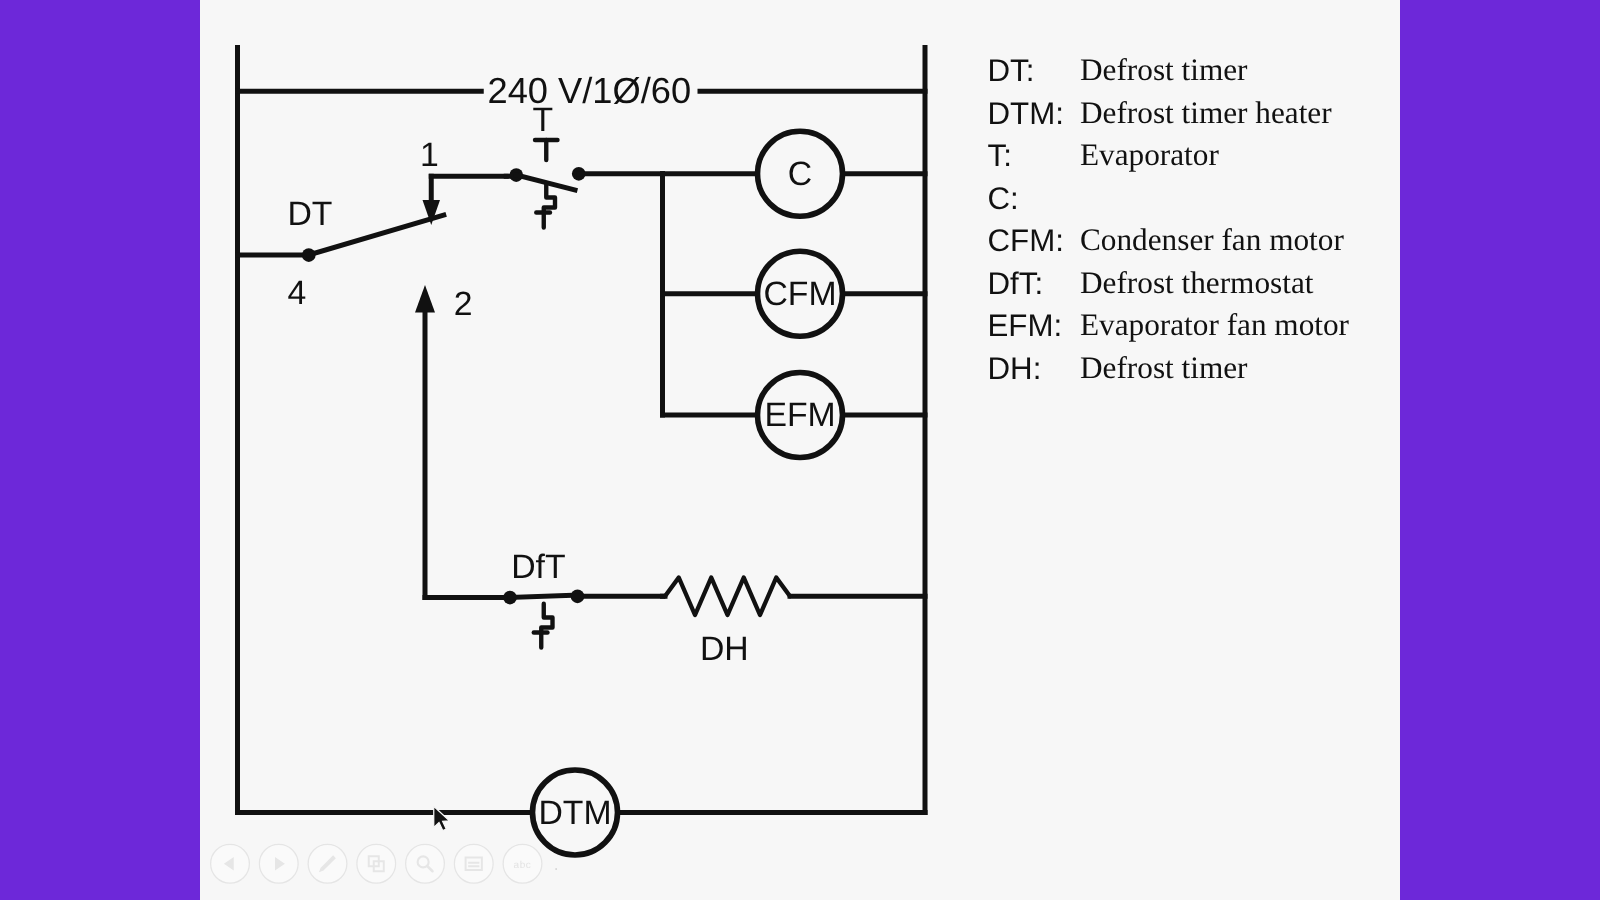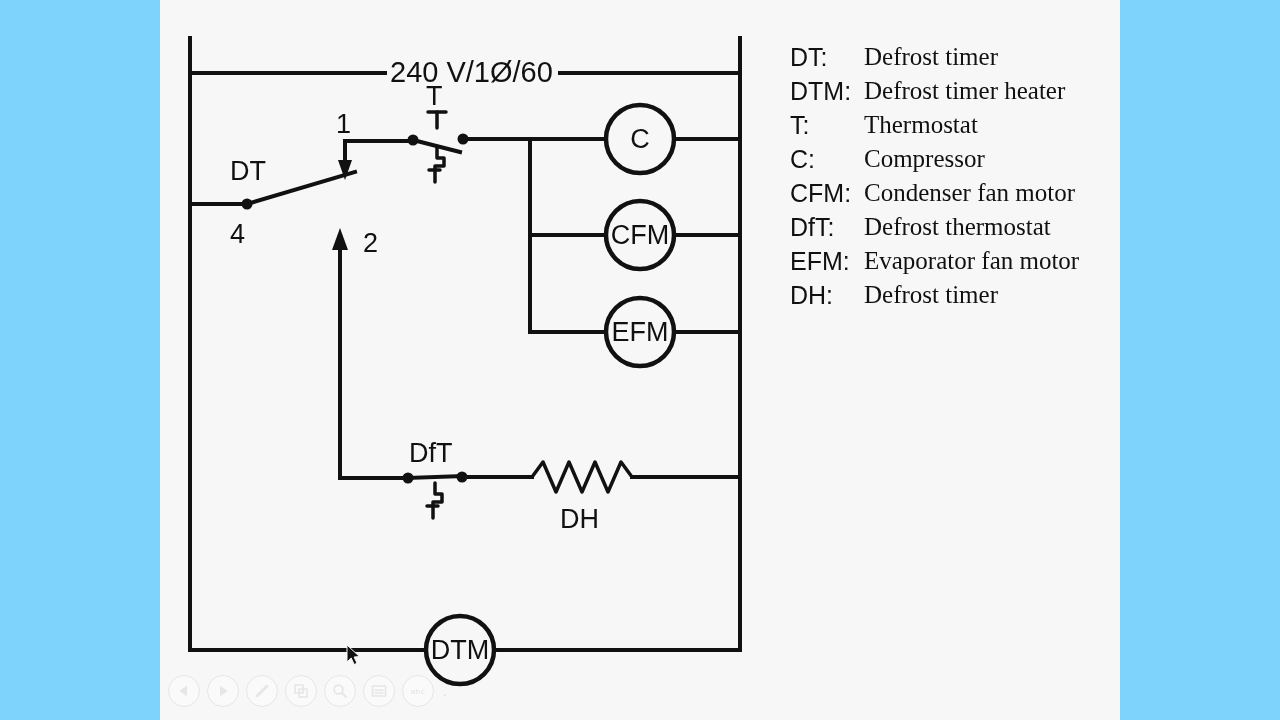--- a/index.html
+++ b/index.html
@@ -9,21 +9,21 @@
     background: #000000;
     width: 1280px;
     height: 720px;
     overflow: hidden;
     font-family: "Liberation Sans", sans-serif;
   }
   #stage {
     position: relative;
     width: 1280px;
     height: 720px;
-    background: #7dd3fc;
+    background: #6d28d9;
   }
   
   #slide {
     position: absolute;
     left: 160px;
     top: 0px;
     width: 960px;
     height: 720px;
     background: #f7f7f7;
     overflow: hidden;
@@ -247,25 +247,24 @@
       <div class="legend-row">
         <span class="legend-abbr">DT:</span>
         <span class="legend-desc">Defrost timer</span>
       </div>
       <div class="legend-row">
         <span class="legend-abbr">DTM:</span>
         <span class="legend-desc">Defrost timer heater</span>
       </div>
       <div class="legend-row">
         <span class="legend-abbr">T:</span>
-        <span class="legend-desc">Thermostat</span>
+        <span class="legend-desc">Evaporator</span>
       </div>
       <div class="legend-row">
         <span class="legend-abbr">C:</span>
-        <span class="legend-desc">Compressor</span>
       </div>
       <div class="legend-row">
         <span class="legend-abbr">CFM:</span>
         <span class="legend-desc">Condenser fan motor</span>
       </div>
       <div class="legend-row">
         <span class="legend-abbr">DfT:</span>
         <span class="legend-desc">Defrost thermostat</span>
       </div>
       <div class="legend-row">

